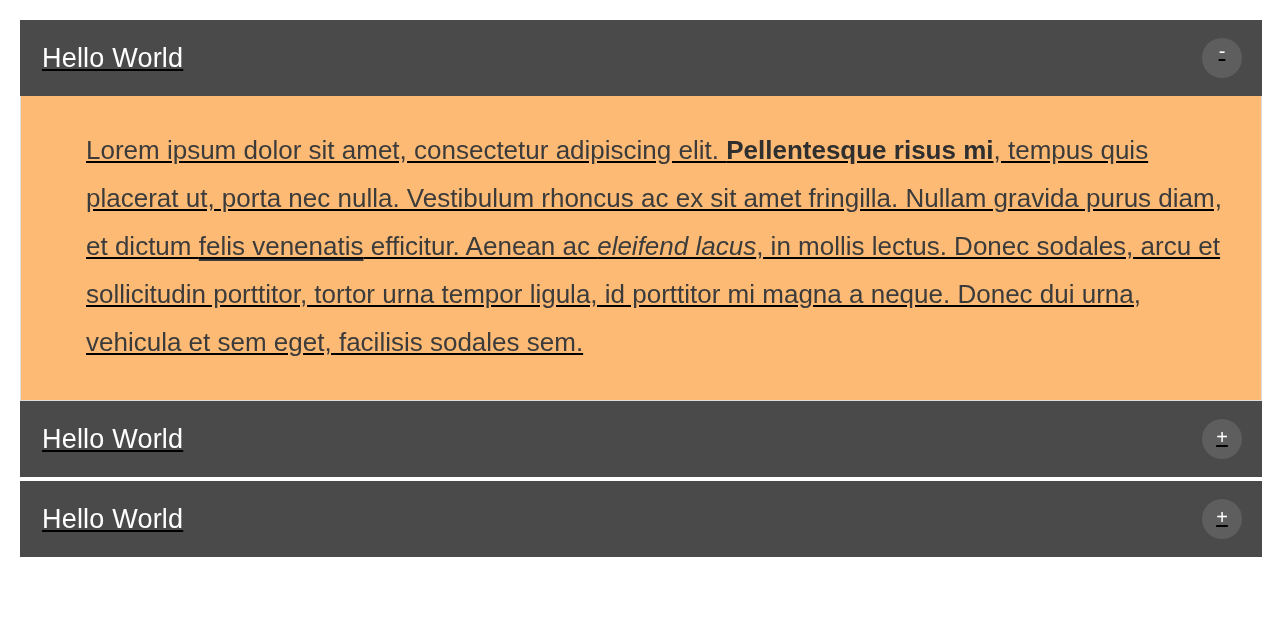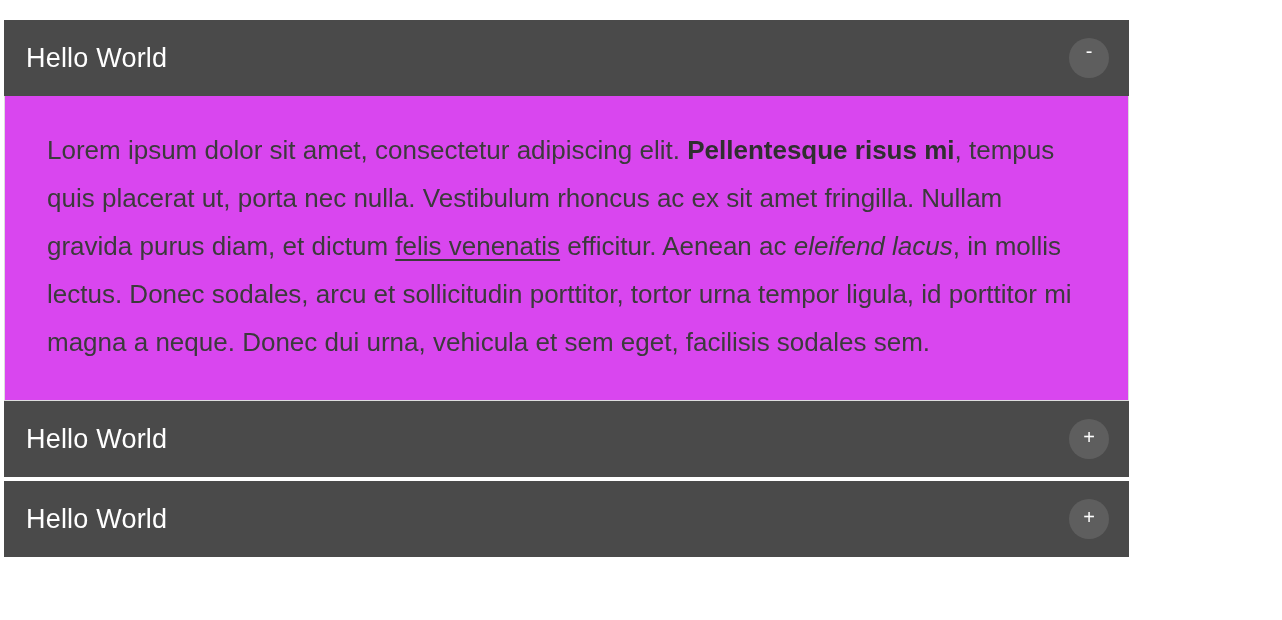--- a/index.html
+++ b/index.html
@@ -11,23 +11,24 @@
     font-family: "Liberation Sans", sans-serif;
   }
   #root {
     width: 1282px;
     height: 620px;
     position: relative;
     overflow: hidden;
   }
   .accordion {
     position: absolute;
-    left: 4px;
+    left: 20px;
     top: 20px;
-    width: 1125px;
+    width: 1242px;
+    text-decoration: underline;
   }
   .panel { width: 100%; }
   .panel-header {
     background: #4a4a4a;
     color: #ffffff;
     height: 76px;
     display: flex;
     align-items: center;
     justify-content: space-between;
     padding: 0 20px 0 22px;
@@ -50,26 +51,26 @@
     display: flex;
     align-items: center;
     justify-content: center;
     font-size: 20px;
     line-height: 1;
     flex: 0 0 auto;
   }
   .toggle-btn.minus span { position: relative; top: -7px; }
   .toggle-btn.plus span { position: relative; top: -2px; }
   .panel-body {
-    background: #d946ef;
+    background: #fdba74;
     border-left: 1px solid #dddddd;
     border-right: 1px solid #dddddd;
     border-bottom: 1px solid #dddddd;
     box-sizing: border-box;
-    padding: 30px 38px 34px 42px;
+    padding: 30px 38px 34px 65px;
   }
   .panel-body p {
     margin: 0;
     color: #3b3b3b;
     font-size: 26px;
     line-height: 48px;
     font-weight: 400;
   }
   .panel-body b { font-weight: 700; color: #2f2f2f; }
   .panel-body i { font-style: italic; }

